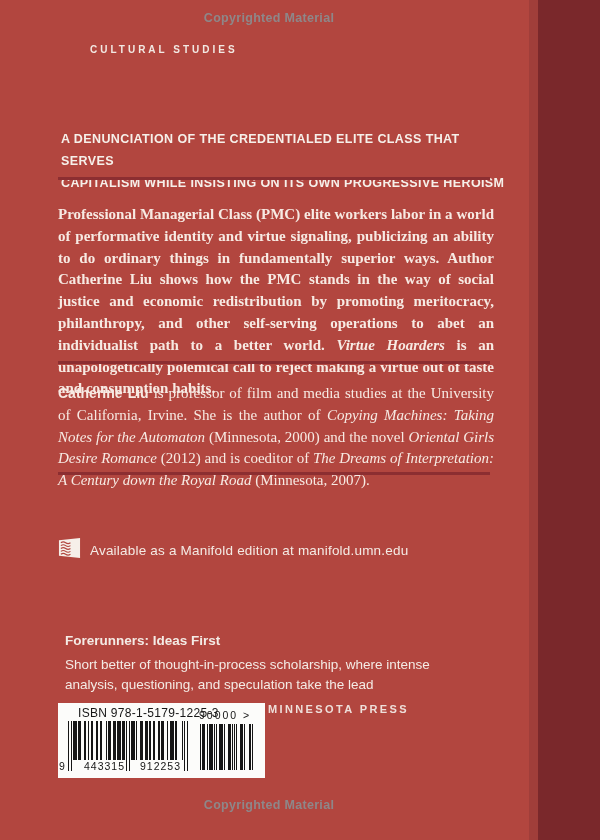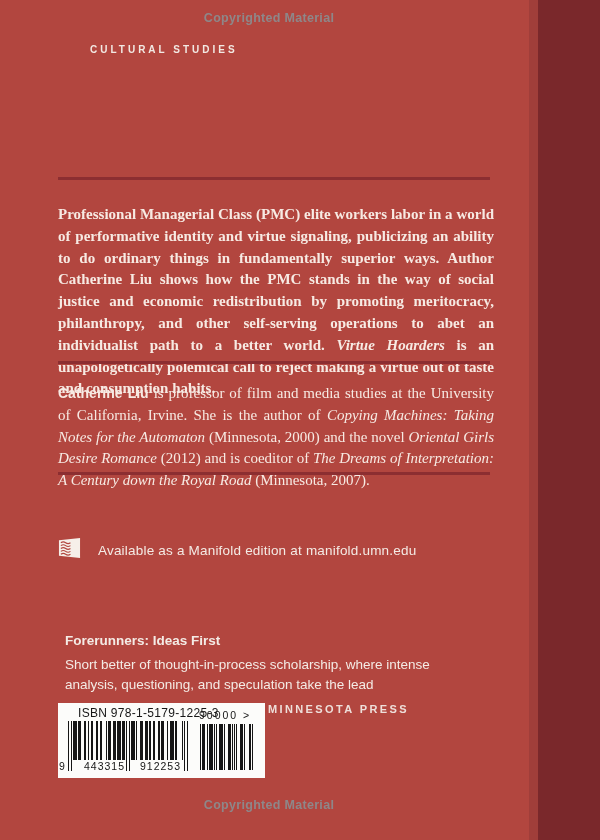--- a/index.html
+++ b/index.html
@@ -56,21 +56,21 @@
     color: #f7eae3; font-size: 15px; line-height: 21.8px;
     text-align: justify;
   }
   .desc { top: 189px; font-weight: bold; }
   .bio  { top: 368px; }
   .bio .author { font-family: "Liberation Sans", sans-serif; font-weight: bold; font-size: 14px; }
   .serif-block em { font-style: italic; }
 
   .manifold-row {
     position: absolute; left: 58px; top: 537px;
-    display: flex; align-items: center; gap: 17px;
+    display: flex; align-items: center; gap: 9px;
   }
   .manifold-row .label { color: #f4ebe5; font-size: 13.5px; letter-spacing: 0.2px; }
 
   .series { position: absolute; left: 65px; top: 633px; color: #f4ebe5; }
   .series .title { font-size: 13.5px; font-weight: bold; margin-bottom: 7px; }
   .series .desc-lines { font-size: 13.5px; line-height: 20px; white-space: pre-line; }
   .series .publisher { margin-top: 8px; font-size: 11px; font-weight: bold; letter-spacing: 2.4px; color: #eedfda; }
 
   .barcode-box {
     position: absolute; left: 58px; top: 703px; width: 207px; height: 75px;
@@ -94,20 +94,22 @@
 
 <div class="cover">
 
   <div class="spine-mid"></div>
   <div class="spine-dark"></div>
 
   <div class="copyright top">Copyrighted Material</div>
 
   <div class="category">CULTURAL STUDIES</div>
 
+  <div class="headline">A DENUNCIATION OF THE CREDENTIALED ELITE CLASS THAT SERVES
+CAPITALISM WHILE INSISTING ON ITS OWN PROGRESSIVE HEROISM</div>
 
   <div class="rule rule-1"></div>
 
   <p class="serif-block desc"><span>Professional Managerial Class (PMC) elite workers labor in a world of performative identity and virtue signaling, publicizing an ability to do ordinary things in fundamentally superior ways. Author Catherine Liu shows how the PMC stands in the way of social justice and economic redistribution by promoting meritocracy, philanthropy, and other self-serving operations to abet an individualist path to a better world. </span><em>Virtue Hoarders</em><span> is an unapologetically polemical call to reject making a virtue out of taste and consumption habits.</span></p>
 
   <div class="rule rule-2"></div>
 
   <p class="serif-block bio"><span class="author">Catherine Liu</span><span> is professor of film and media studies at the University of California, Irvine. She is the author of </span><em>Copying Machines: Taking Notes for the Automaton</em><span> (Minnesota, 2000) and the novel </span><em>Oriental Girls Desire Romance</em><span> (2012) and is coeditor of </span><em>The Dreams of Interpretation: A Century down the Royal Road</em><span> (Minnesota, 2007).</span></p>
 
   <div class="rule rule-3"></div>

